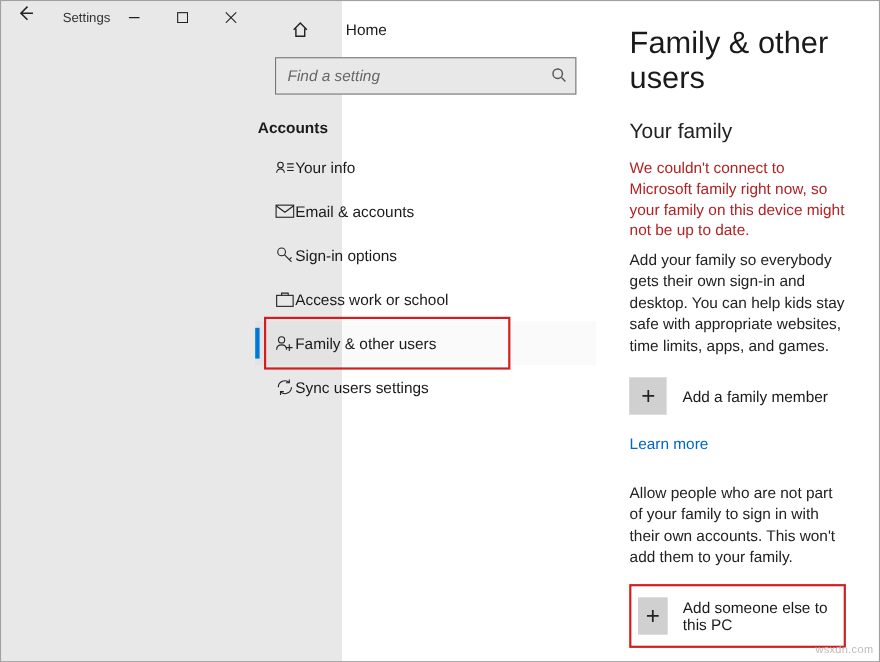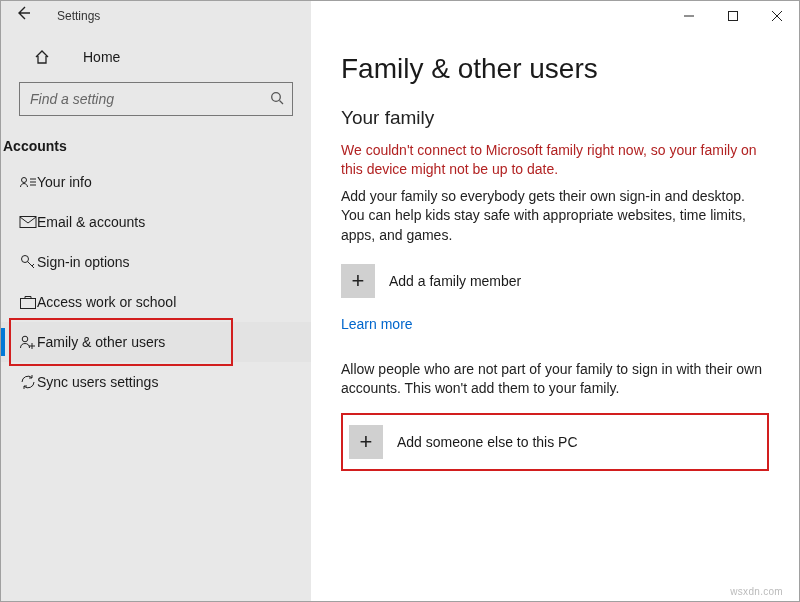--- a/index.html
+++ b/index.html
@@ -14,21 +14,20 @@
     background: #ffffff;
   }
   .window {
     position: relative;
     width: 800px;
     height: 602px;
     box-sizing: border-box;
     border: 1px solid #a0a0a0;
     background: linear-gradient(to right, #e8e8e8 0, #e8e8e8 310px, #ffffff 310px, #ffffff 100%);
     display: flex;
-    flex-direction: column;
   }
   .titlebar {
     height: 30px;
     display: flex;
     align-items: center;
     font-size: 12px;
     color: #333;
   }
   .titlebar .back {
     width: 44px;
@@ -176,21 +175,21 @@
     margin: 8px 0;
   }
   .link {
     color: #0066cc;
     margin: 4px 0 28px 0;
     display: inline-block;
   }
   .section-gap { height: 12px; }
   .watermark {
     position: absolute;
-    right: 16px;
+    right: 5px;
     bottom: 4px;
     font-size: 10px;
     color: #bbb;
     letter-spacing: 0.3px;
   }
 </style>
 </head>
 <body>
 
 <div class="window">

